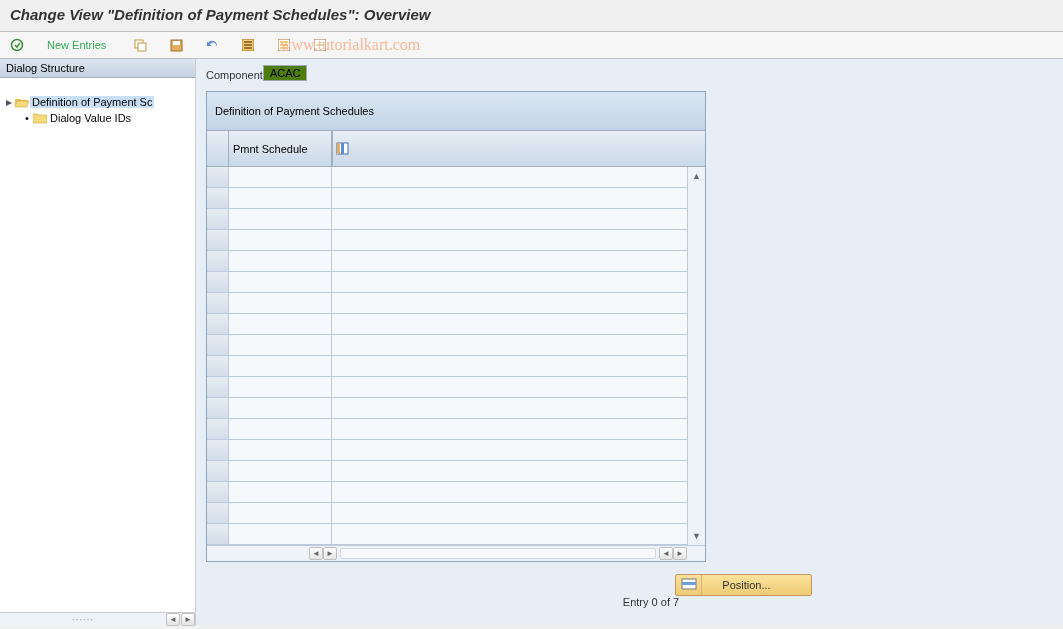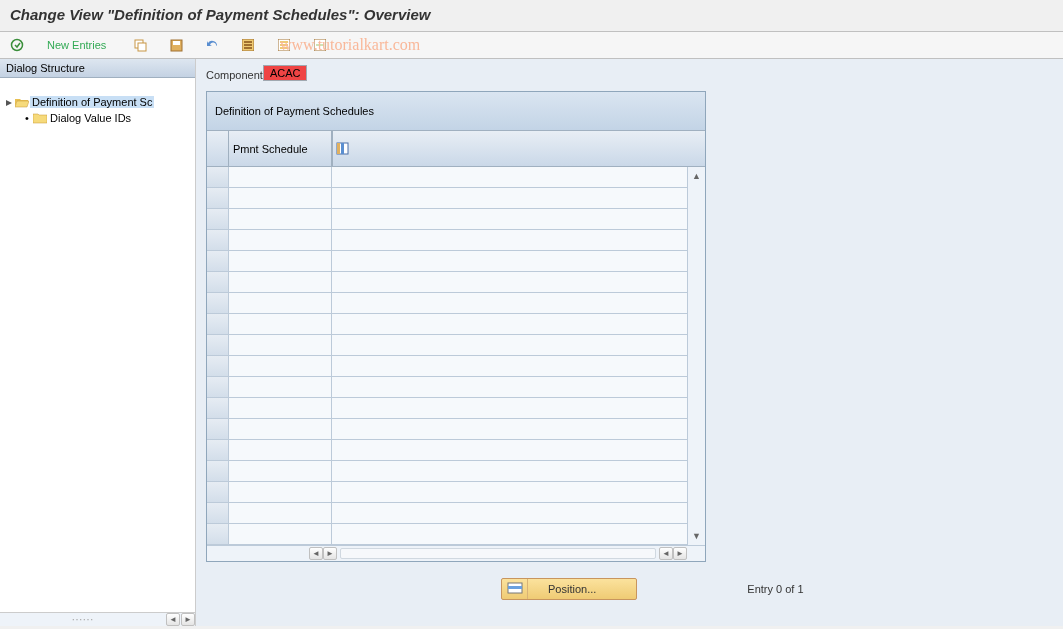--- a/index.html
+++ b/index.html
@@ -121,21 +121,21 @@
     
     .content {
       flex: 1;
       padding: 6px 30px 0 10px;
       background: #e8eef5;
       position: relative;
     }
     .comp-row { display:flex; align-items:flex-end; margin-bottom: 10px; }
     .comp-label { font-size: 11px; color: #333; }
     .comp-value {
-      border: 1px solid #a0a8b0; background: #ef4444;
+      border: 1px solid #a0a8b0; background: #4d7c0f;
       padding: 1px 6px; font-size: 11px; min-width: 38px; text-align:left;
     }
     .table-frame {
       width: 500px;
       border: 1px solid #8fa6bb;
       background: #d4e0ee;
     }
     .table-title {
       background: linear-gradient(#dae5f1,#c3d4e6);
       border-bottom: 1px solid #a0b0c0;
@@ -199,21 +199,21 @@
       display:inline-flex; align-items:center; justify-content:center;
       font-size:8px; color:#666; cursor:pointer;
     }
     .hs-track { flex:1; margin:0 3px; height:11px; background:#f6f8fb; border:1px solid #d0d8e0; border-radius:2px; }
 
     .footer-area {
       position: absolute;
       left: 10px; bottom: 22px;
       width: 780px;
       height: 30px;
-      display:flex; align-items:center;
+      display:flex; align-items:center;flex-direction:column;
     }
     .position-btn {
       margin-left: 295px;
       display:inline-flex; align-items:center;
       height: 22px;
       border: 1px solid #c8955e;
       background: linear-gradient(#fbe29d,#efcb74);
       border-radius: 2px;
       cursor: pointer;
     }
@@ -458,17 +458,17 @@
     <div class="footer-area">
       <div class="position-btn">
         <span class="pb-ico">
           <svg width="16" height="14" viewBox="0 0 16 14">
               <rect x="1" y="1" width="14" height="10" fill="#fff" stroke="#777"></rect>
               <rect x="1" y="4" width="14" height="3" fill="#6aa0df"></rect>
             </svg>
         </span>
         <span class="pb-txt">Position...</span>
       </div>
-      <span class="entry-text">Entry 0 of 1</span>
+      <span class="entry-text">Entry 0 of 7</span>
     </div>
   </div>
 
 </div>
 
 </body></html>

